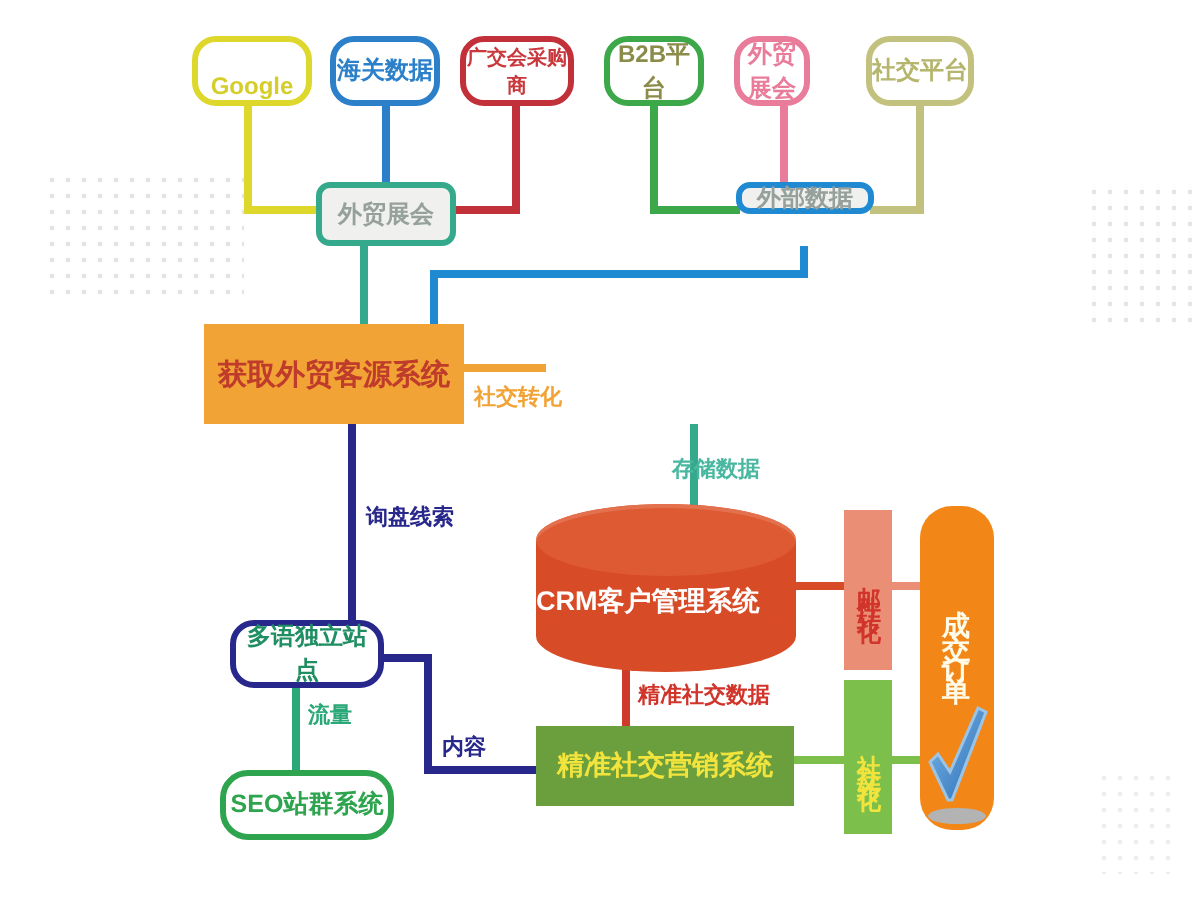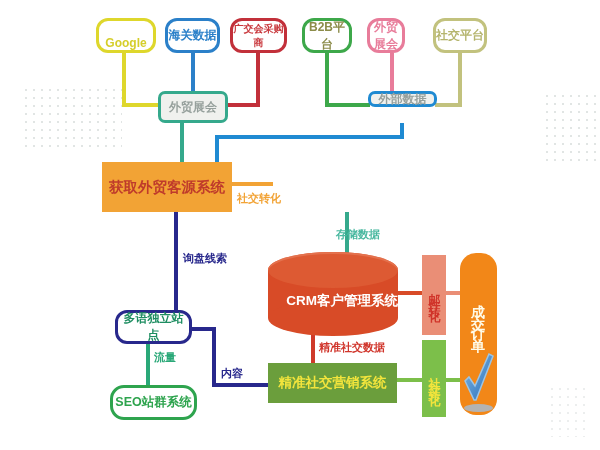--- a/index.html
+++ b/index.html
@@ -104,21 +104,21 @@
   </div>
 
   <div class="node sys" style="left:102px;top:162px;width:130px;height:50px;background:#f2a335;color:#bf3b2b;font-size:14.5px;">
     <span>获取外贸客源系统</span>
   </div>
 
   <div style="position:absolute;left:268px;top:252px;width:130px;height:84px;">
     <span class="cyl-part" style="top:18px;height:48px;"></span>
     <span class="cyl-part" style="top:48px;height:36px;border-radius:50%;"></span>
     <span class="cyl-part" style="top:0;height:36px;border-radius:50%;background:#dd5a33;box-shadow:inset 0 2px 0 #e4714d;"></span>
-    <span style="position:absolute;left:0;top:40px;width:130px;text-align:right;color:#ffffff;font-weight:bold;font-size:13.5px;">CRM客户管理系统</span>
+    <span style="position:absolute;left:0;top:40px;width:130px;text-align:left;color:#ffffff;font-weight:bold;font-size:13.5px;">CRM客户管理系统</span>
   </div>
 
   <div class="node" style="left:115px;top:310px;width:77px;height:34px;border:3.5px solid #28288c;border-radius:12px;background:#fff;color:#1f8e62;font-size:12px;">
     <span>多语独立站点</span>
   </div>
   <div class="node" style="left:110px;top:385px;width:87px;height:35px;border:3.5px solid #2ea44e;border-radius:14px;background:#fff;color:#2ea44e;font-size:12.5px;">
     <span>SEO站群系统</span>
   </div>
   <div class="node sys" style="left:268px;top:363px;width:129px;height:40px;background:#6b9e3c;color:#f2e43c;font-size:13.5px;">
     <span>精准社交营销系统</span>

